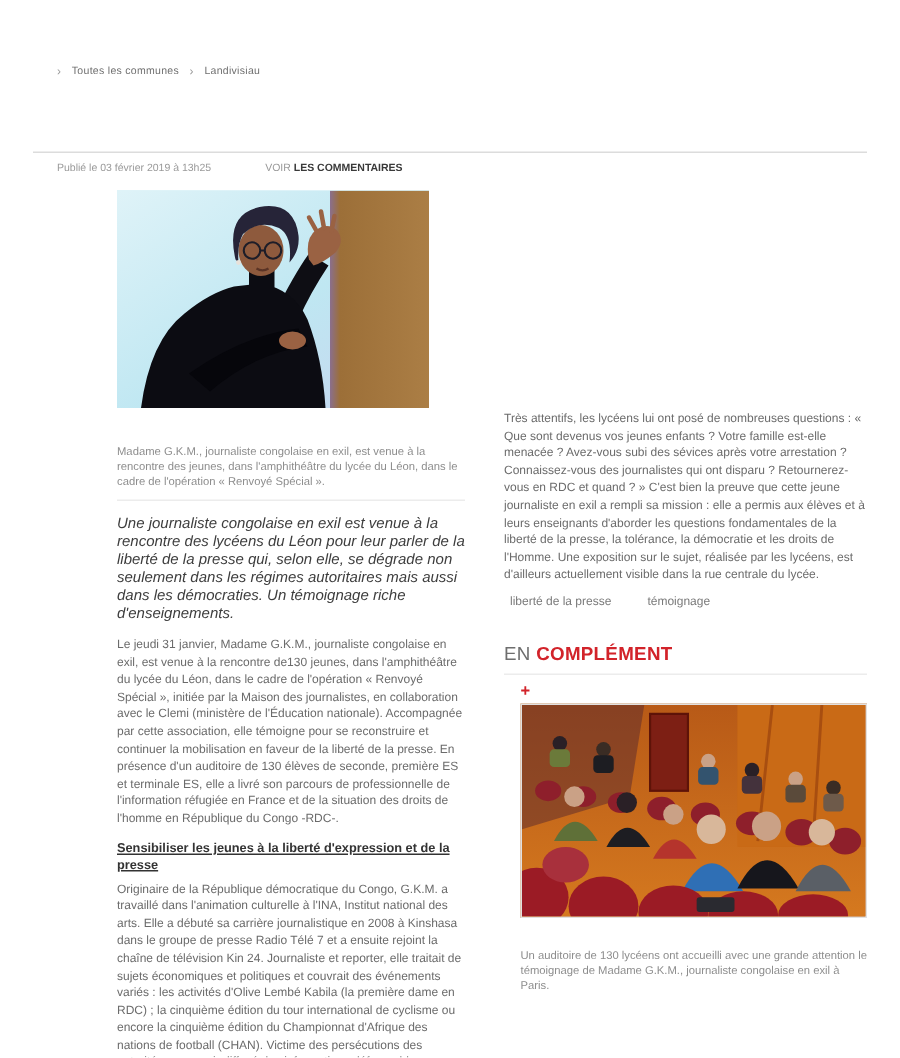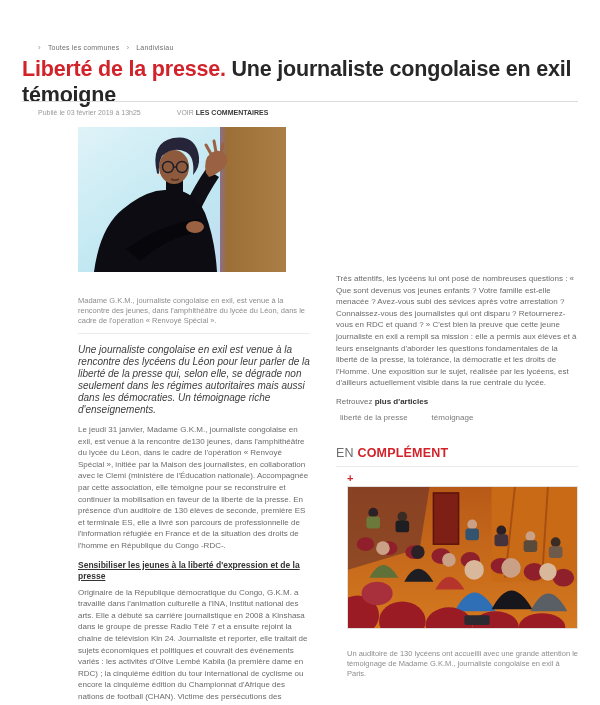--- a/index.html
+++ b/index.html
@@ -56,21 +56,20 @@
 
 <div class="page">
 
   <nav class="breadcrumb">
     <span class="chev">›</span>
     <a>Toutes les communes</a>
     <span class="chev">›</span>
     <a>Landivisiau</a>
   </nav>
 
-  <h1 class="headline"><span class="kicker">Liberté de la presse.</span><span> Une journaliste congolaise en exil témoigne</span></h1>
 
   <div class="rule"></div>
 
   <div class="meta">
     <span>Publié le 03 février 2019 à 13h25</span>
     <a class="comments"><span>VOIR </span><b>LES COMMENTAIRES</b></a>
   </div>
 
   <div class="cols">
 
@@ -112,21 +111,20 @@
 
       <p class="intro">Une journaliste congolaise en exil est venue à la rencontre des lycéens du Léon pour leur parler de la liberté de la presse qui, selon elle, se dégrade non seulement dans les régimes autoritaires mais aussi dans les démocraties. Un témoignage riche d'enseignements.</p>
       <p class="body-p">Le jeudi 31 janvier, Madame G.K.M., journaliste congolaise en exil, est venue à la rencontre de130 jeunes, dans l'amphithéâtre du lycée du Léon, dans le cadre de l'opération « Renvoyé Spécial », initiée par la Maison des journalistes, en collaboration avec le Clemi (ministère de l'Éducation nationale). Accompagnée par cette association, elle témoigne pour se reconstruire et continuer la mobilisation en faveur de la liberté de la presse. En présence d'un auditoire de 130 élèves de seconde, première ES et terminale ES, elle a livré son parcours de professionnelle de l'information réfugiée en France et de la situation des droits de l'homme en République du Congo -RDC-.</p>
       <h2 class="subhead">Sensibiliser les jeunes à la liberté d'expression et de la presse</h2>
       <p class="body-p2">Originaire de la République démocratique du Congo, G.K.M. a travaillé dans l'animation culturelle à l'INA, Institut national des arts. Elle a débuté sa carrière journalistique en 2008 à Kinshasa dans le groupe de presse Radio Télé 7 et a ensuite rejoint la chaîne de télévision Kin 24. Journaliste et reporter, elle traitait de sujets économiques et politiques et couvrait des événements variés : les activités d'Olive Lembé Kabila (la première dame en RDC) ; la cinquième édition du tour international de cyclisme ou encore la cinquième édition du Championnat d'Afrique des nations de football (CHAN). Victime des persécutions des autorités pour avoir diffusé des informations défavorables au gouvernement, la journaliste est arrivée en France en mai 2018 en tant que demandeuse d'asile politique.</p>
     </div>
 
     <div class="col-right">
       <p class="body-p" style="margin-top:0">Très attentifs, les lycéens lui ont posé de nombreuses questions : « Que sont devenus vos jeunes enfants ? Votre famille est-elle menacée ? Avez-vous subi des sévices après votre arrestation ? Connaissez-vous des journalistes qui ont disparu ? Retournerez-vous en RDC et quand ? » C'est bien la preuve que cette jeune journaliste en exil a rempli sa mission : elle a permis aux élèves et à leurs enseignants d'aborder les questions fondamentales de la liberté de la presse, la tolérance, la démocratie et les droits de l'Homme. Une exposition sur le sujet, réalisée par les lycéens, est d'ailleurs actuellement visible dans la rue centrale du lycée.</p>
 
-      <div class="more-line"><span>Retrouvez </span><b>plus d'articles</b></div>
 
       <div class="tags">
         <a class="tag">liberté de la presse</a>
         <a class="tag">témoignage</a>
       </div>
 
       <div class="comp-head"><span class="pre">EN </span><span class="main">COMPLÉMENT</span></div>
 
       <div class="comp-item">
         <div class="plus">+</div>

